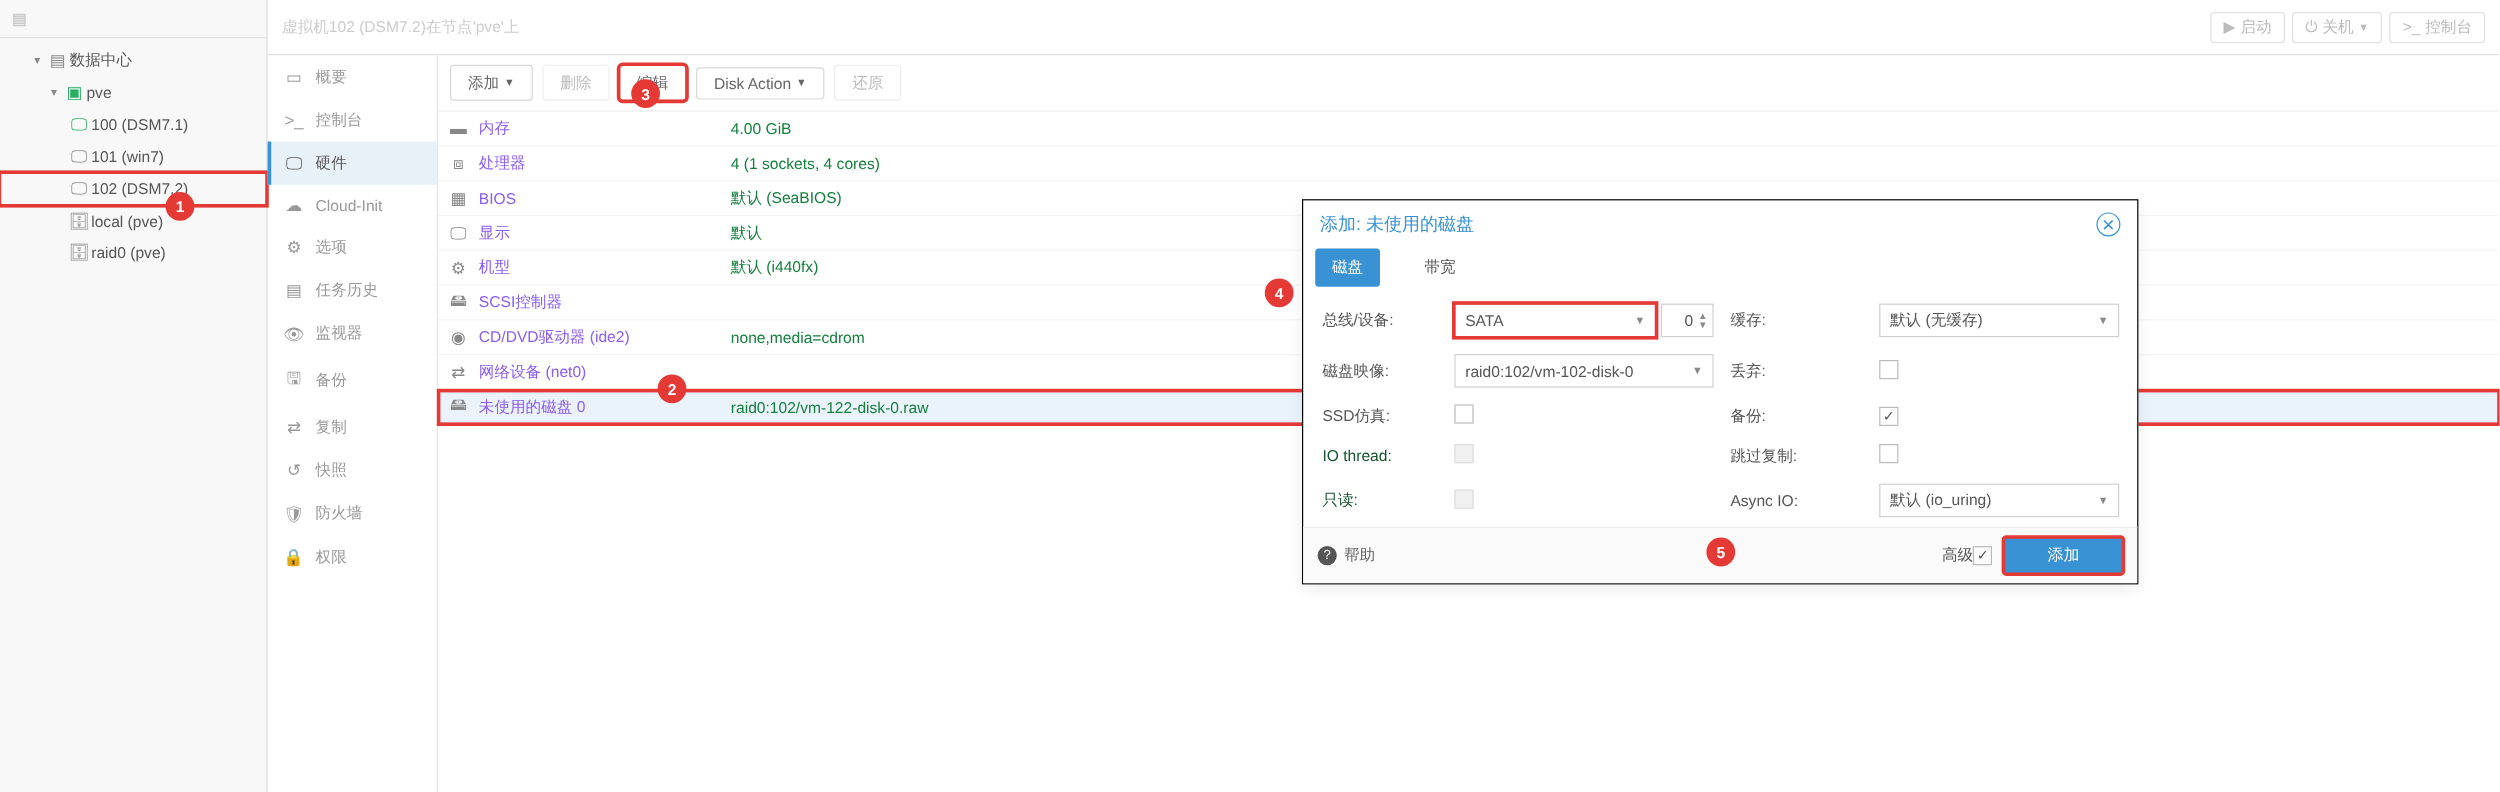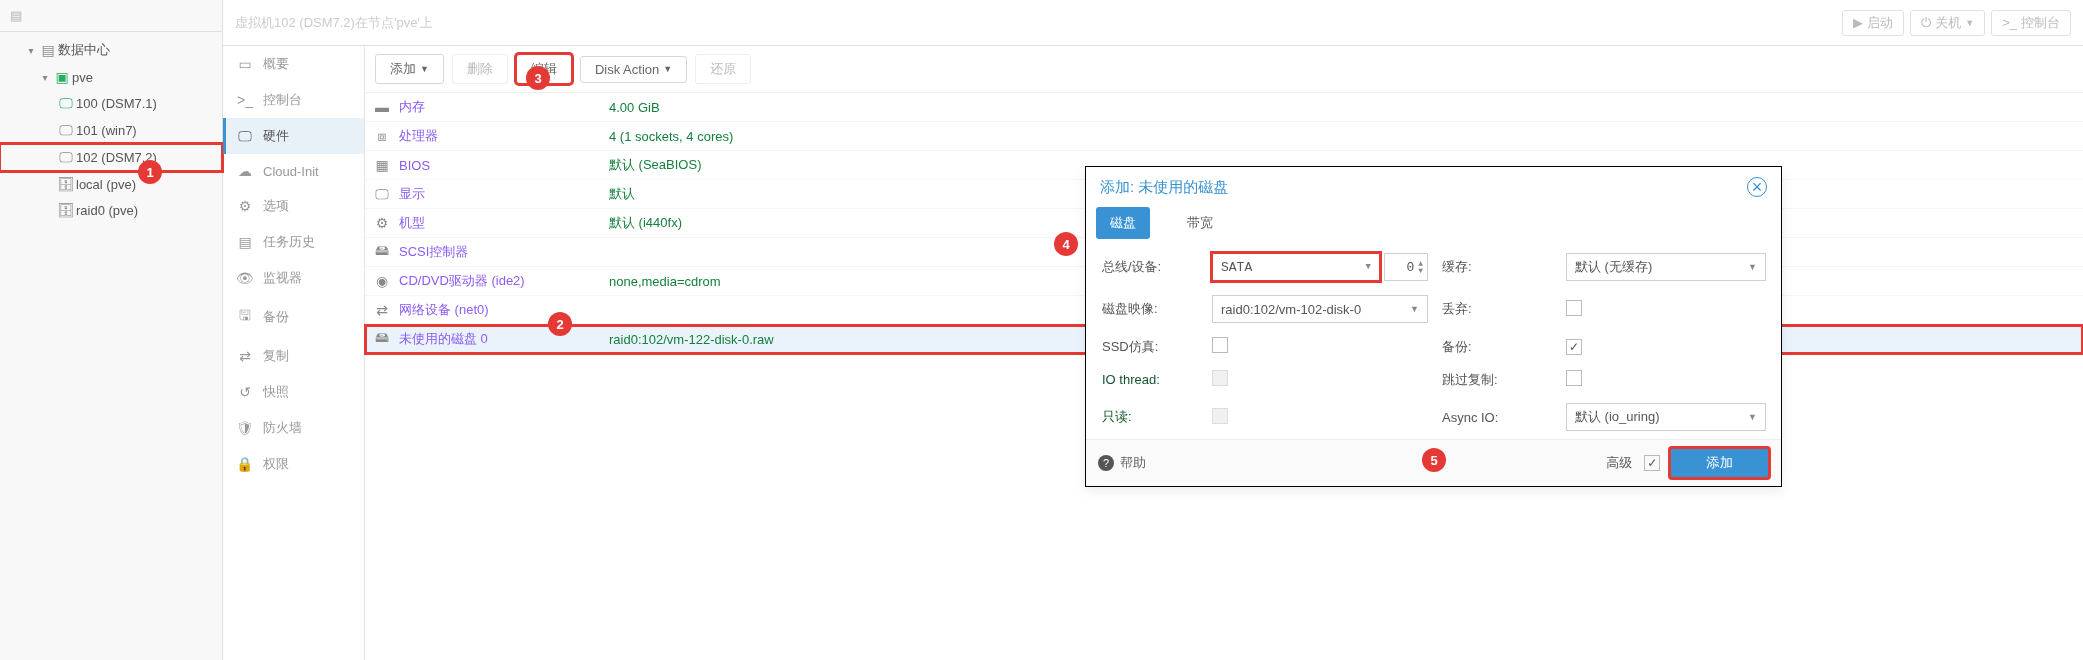--- a/index.html
+++ b/index.html
@@ -62,32 +62,32 @@
   .dialog-close { color: #3892d4; font-size: 18px; width: 20px; height: 20px; border: 1.5px solid #3892d4; border-radius: 50%; display: inline-flex; align-items: center; justify-content: center; line-height: 1; }
   .dialog-tabs { display: flex; gap: 23px; padding: 0 10px; }
   .dlg-tab { padding: 7px 14px; border-radius: 3px; color: #555; }
   .dlg-tab.active { background: #3892d4; color: #fff; }
   .dialog-body { padding: 14px 16px 8px 16px; display: grid; grid-template-columns: 96px 216px 110px 200px; row-gap: 14px; column-gap: 14px; align-items: center; }
   .frm-label { color: #555; font-size: 13px; }
   .frm-label.disabled { color: #14532d; }
   .frm-input { border: 1px solid #cfcfcf; padding: 4px 8px; height: 28px; display: flex; align-items: center; justify-content: space-between; background: #fff; color: #555; }
   .frm-input.boxred { outline: 3px solid #e53935; outline-offset: -1px; }
   .frm-input .dd { font-size: 9px; color: #888; }
-  .bus-row { display: flex; gap: 4px; align-items: flex-end; font-family: Liberation Mono, monospace; }
+  .bus-row { display: flex; gap: 4px; align-items: flex-end; }
   .spinner { width: 44px; border: 1px solid #cfcfcf; height: 28px; display: flex; align-items: center; justify-content: flex-end; padding: 0 4px; color: #555; }
   .spin-arrows { display: inline-flex; flex-direction: column; line-height: 7px; color: #888; font-size: 8px; margin-left: 4px; }
   .checkbox { width: 16px; height: 16px; border: 1px solid #bbb; display: inline-flex; align-items: center; justify-content: center; font-size: 12px; color: #555; }
   .checkbox.disabled { background: #f0f0f0; border-color: #ddd; }
   .checkbox.checked::after { content: "✓"; }
   
   .dialog-footer { display: flex; align-items: center; padding: 8px 12px; border-top: 1px solid #eee; background: #fafafa; }
   .dialog-footer .spacer { flex: 1; }
   .help-btn { display: inline-flex; align-items: center; gap: 6px; color: #666; }
   .help-icon { width: 16px; height: 16px; border-radius: 50%; background: #555; color: #fff; display: inline-flex; align-items: center; justify-content: center; font-size: 11px; }
-  .adv { display: inline-flex; align-items: center; gap: 12px; margin-right: 10px; color: #555; }
+  .adv { display: inline-flex; align-items: center; gap: 0; margin-right: 10px; color: #555; }
   .primary-btn { background: #3892d4; color: #fff; padding: 6px 36px; border-radius: 2px; border: none; position: relative; }
   .primary-btn.boxred { outline: 3px solid #e53935; outline-offset: -1px; }
 </style>
 </head>
 <body>
 
 <div class="main-layout">
 
   <div class="tree-panel">
     <div class="tree-header"><span style="color:#ccc">▤</span></div>

